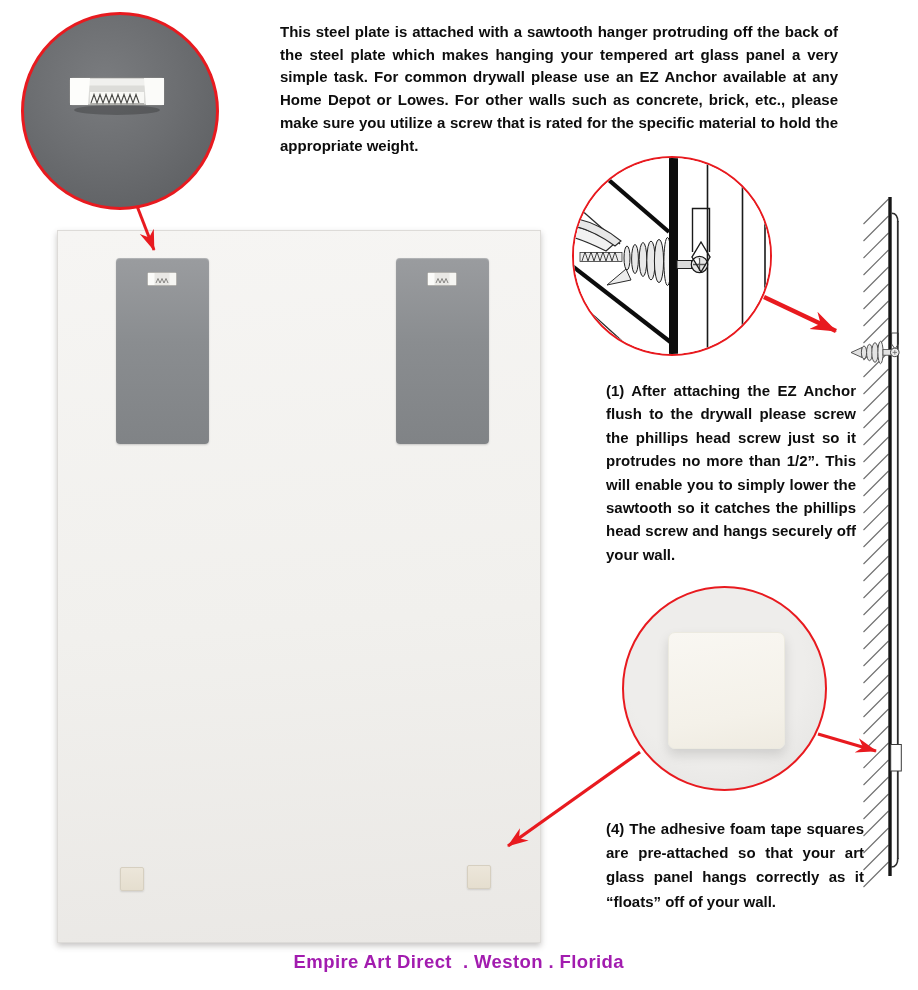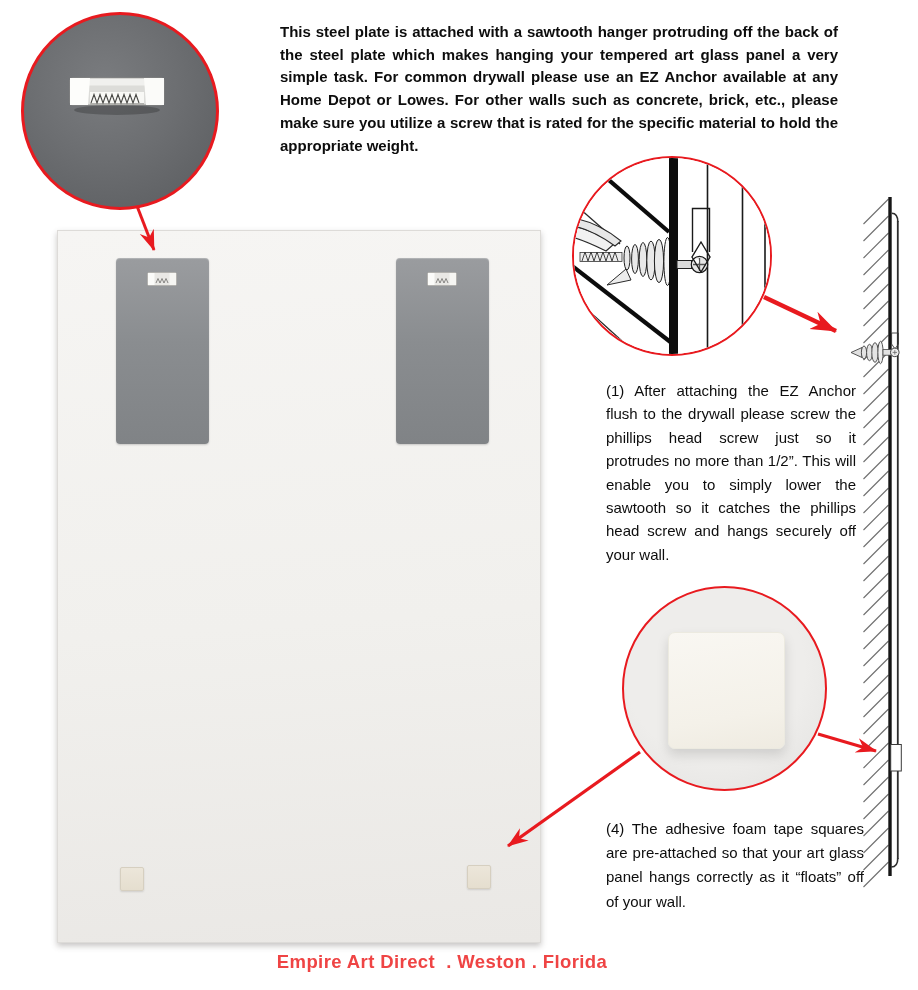--- a/index.html
+++ b/index.html
@@ -30,36 +30,36 @@
     background:linear-gradient(180deg,#ece6da,#e5decf);border:1px solid #d6cfc0;
     box-shadow:0 1px 2px rgba(0,0,0,.12);}
   .foam-sq.left{left:62px;top:636px;}
   .foam-sq.right{left:409px;top:634px;}
 
   
   .circle-anchor{position:absolute;left:572px;top:156px;width:196px;height:196px;border-radius:50%;
     border:2.5px solid #e81a1f;overflow:hidden;background:#fff;}
 
   
-  .step{position:absolute;font-size:15px;font-weight:normal;text-align:justify;color:#0d0d0d;}
+  .step{position:absolute;font-size:15px;font-weight:bold;text-align:justify;color:#0d0d0d;}
   .step1{left:606px;top:379px;width:250px;line-height:23.4px;}
   .step2{left:606px;top:817px;width:258px;line-height:24.2px;}
 
   
   .circle-foam{position:absolute;left:622px;top:586px;width:201px;height:201px;border-radius:50%;
     border:2.5px solid #e81a1f;overflow:hidden;
     background:radial-gradient(circle at 45% 40%,#eeedeb 55%,#e2e1df 100%);}
   .circle-foam .foam-big{position:absolute;left:44px;top:44px;width:115px;height:115px;
     background:linear-gradient(170deg,#f9f7f2 0%,#f4f1e9 70%,#efebe1 100%);
     border:1px solid #eceae0;border-radius:7px;
     box-shadow:0 6px 12px rgba(0,0,0,.13);}
 
   
-  .brand{position:absolute;left:242px;top:951px;width:400px;text-align:center;
-    font-size:18.5px;font-weight:bold;letter-spacing:.4px;color:#ef4444;white-space:pre;}
+  .brand{position:absolute;left:224px;top:951px;width:400px;text-align:right;
+    font-size:18.5px;font-weight:bold;letter-spacing:.4px;color:#a21caf;white-space:pre;}
 
   
   .overlay{position:absolute;left:0;top:0;pointer-events:none;}
 </style>
 </head>
 <body>
 
 <div class="page">
 
   <div class="circle-dark">

